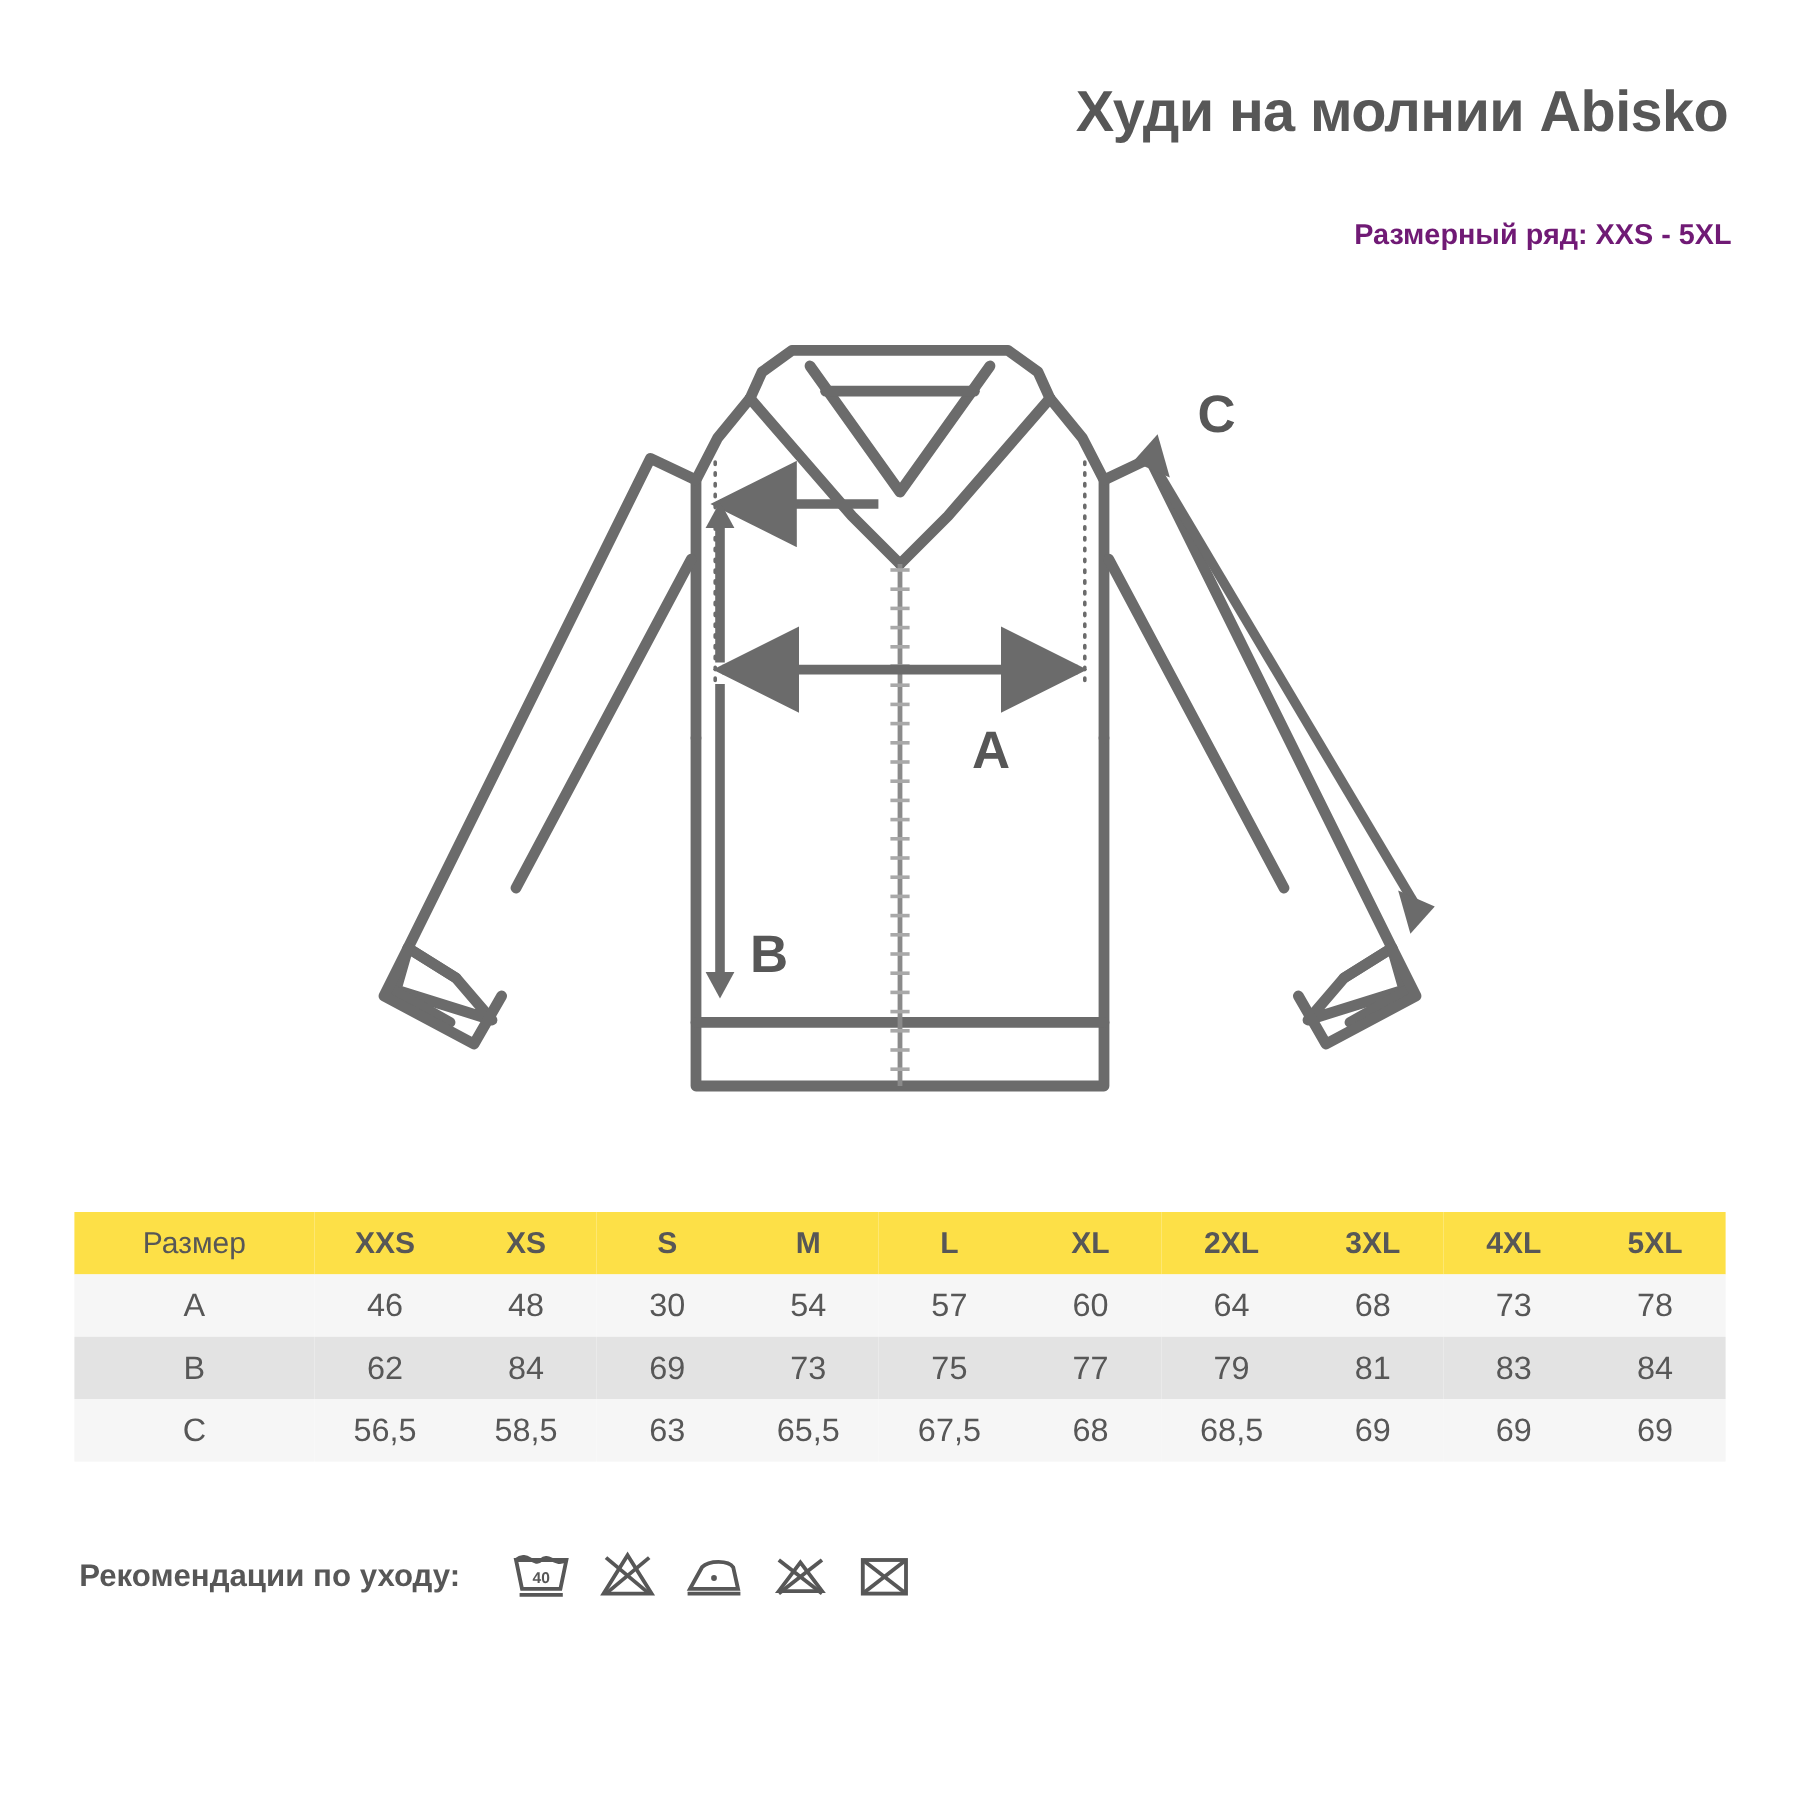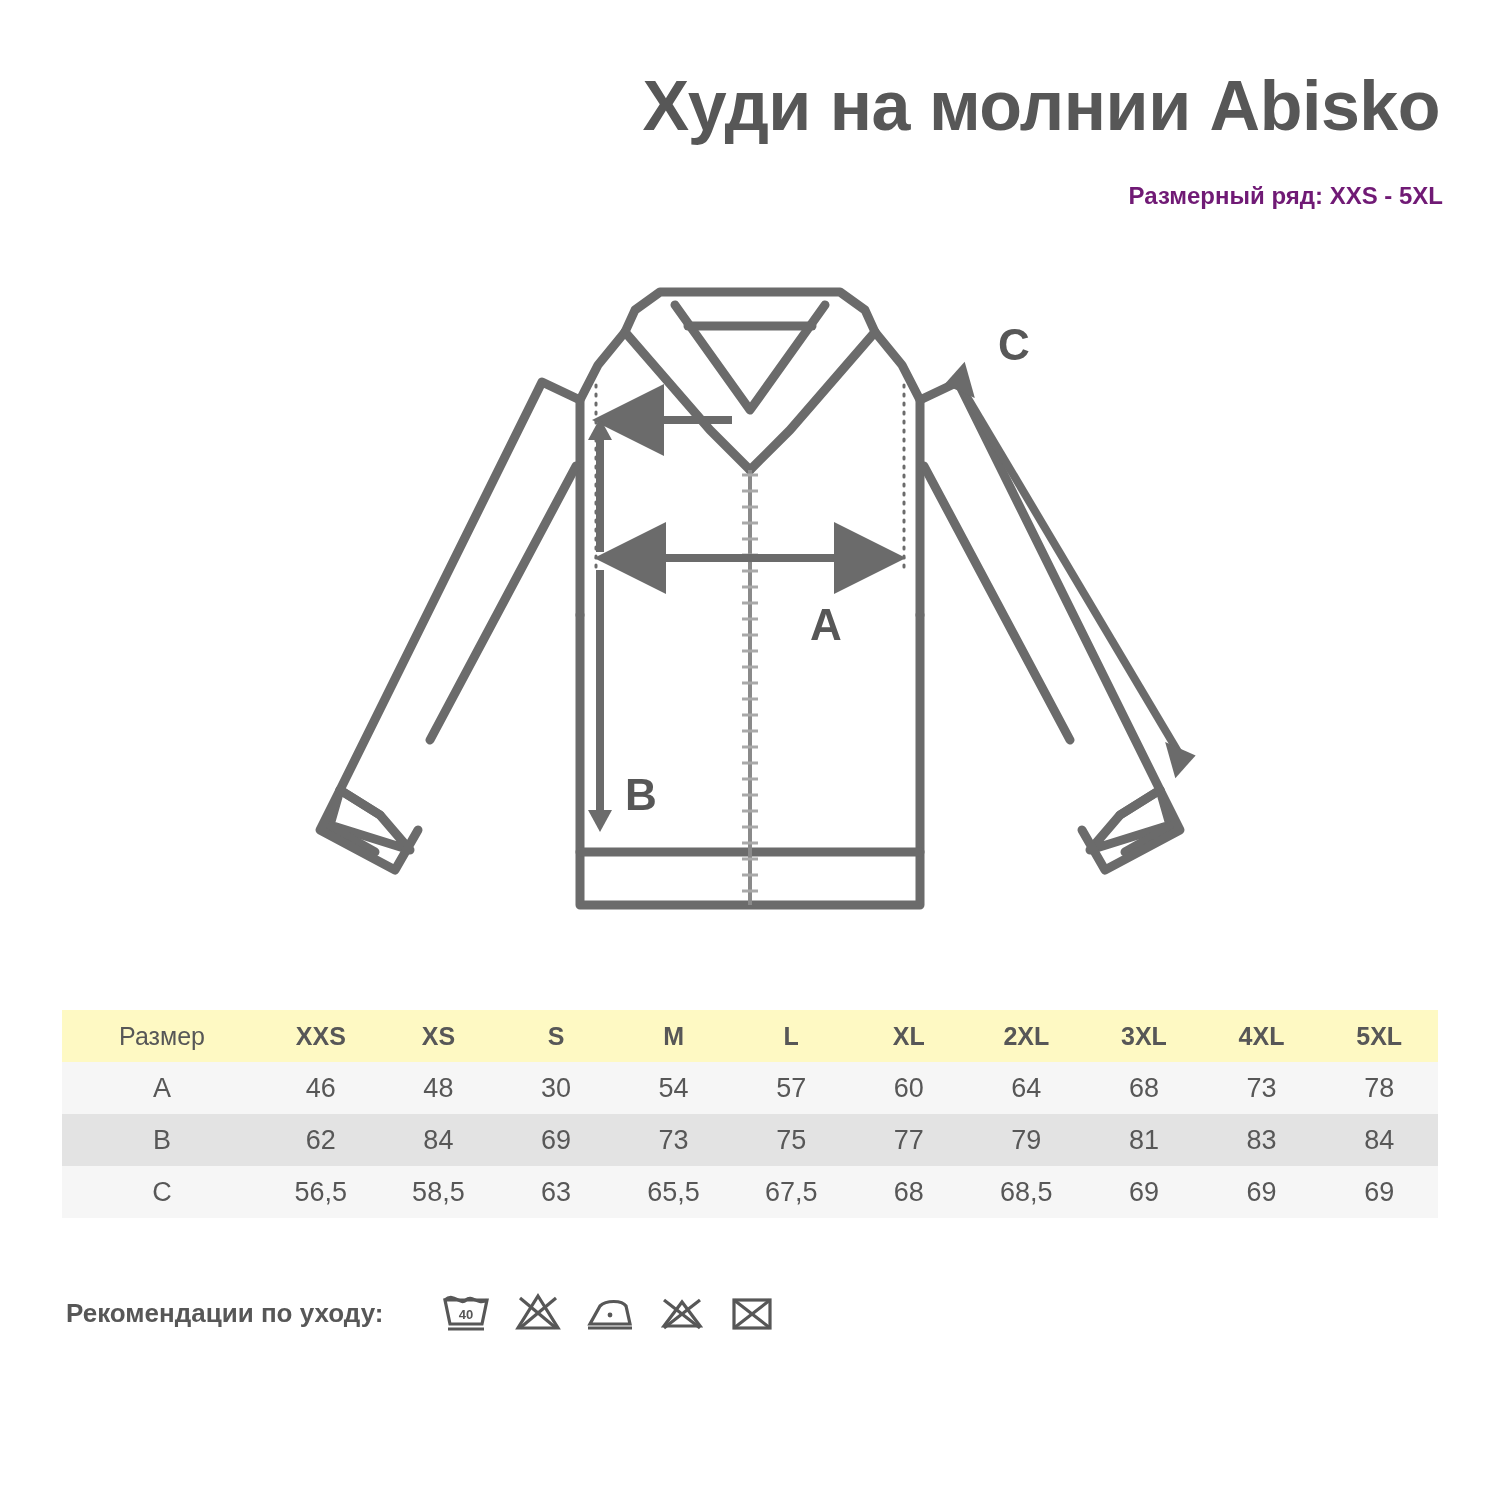--- a/index.html
+++ b/index.html
@@ -20,21 +20,21 @@
     inset: 0;
   }
 
   
   .title {
     position: absolute;
     top: 68px;
     left: 0;
     width: 1440px;
     text-align: right;
-    font-size: 70px;
+    font-size: 48px;
     font-weight: bold;
     letter-spacing: -0.5px;
     color: #575757;
     line-height: 1.1;
   }
   .subtitle {
     position: absolute;
     top: 182px;
     left: 0;
     width: 1443px;
@@ -71,21 +71,21 @@
     text-align: center;
     font-size: 27px;
     color: #575757;
     padding: 0;
     height: 52px;
     vertical-align: middle;
   }
   table.size-table thead th {
     font-weight: bold;
     font-size: 25px;
-    background: #fef9c3;
+    background: #fde047;
   }
   table.size-table thead th.rowlabel {
     font-size: 25px;
   }
   table.size-table th.rowlabel,
   table.size-table td.rowlabel {
     text-align: center;
     font-weight: normal;
     width: 200px;
   }
@@ -97,21 +97,21 @@
     position: absolute;
     top: 1290px;
     left: 66px;
     display: flex;
     align-items: center;
   }
   .care-label {
     font-size: 26px;
     font-weight: bold;
     color: #575757;
-    margin-right: 57px;
+    margin-right: 42px;
   }
   .care-icons {
     display: flex;
     align-items: flex-start;
     gap: 22px;
   }
   .care-icons svg { display: block; }
 </style>
 </head>
 <body>

